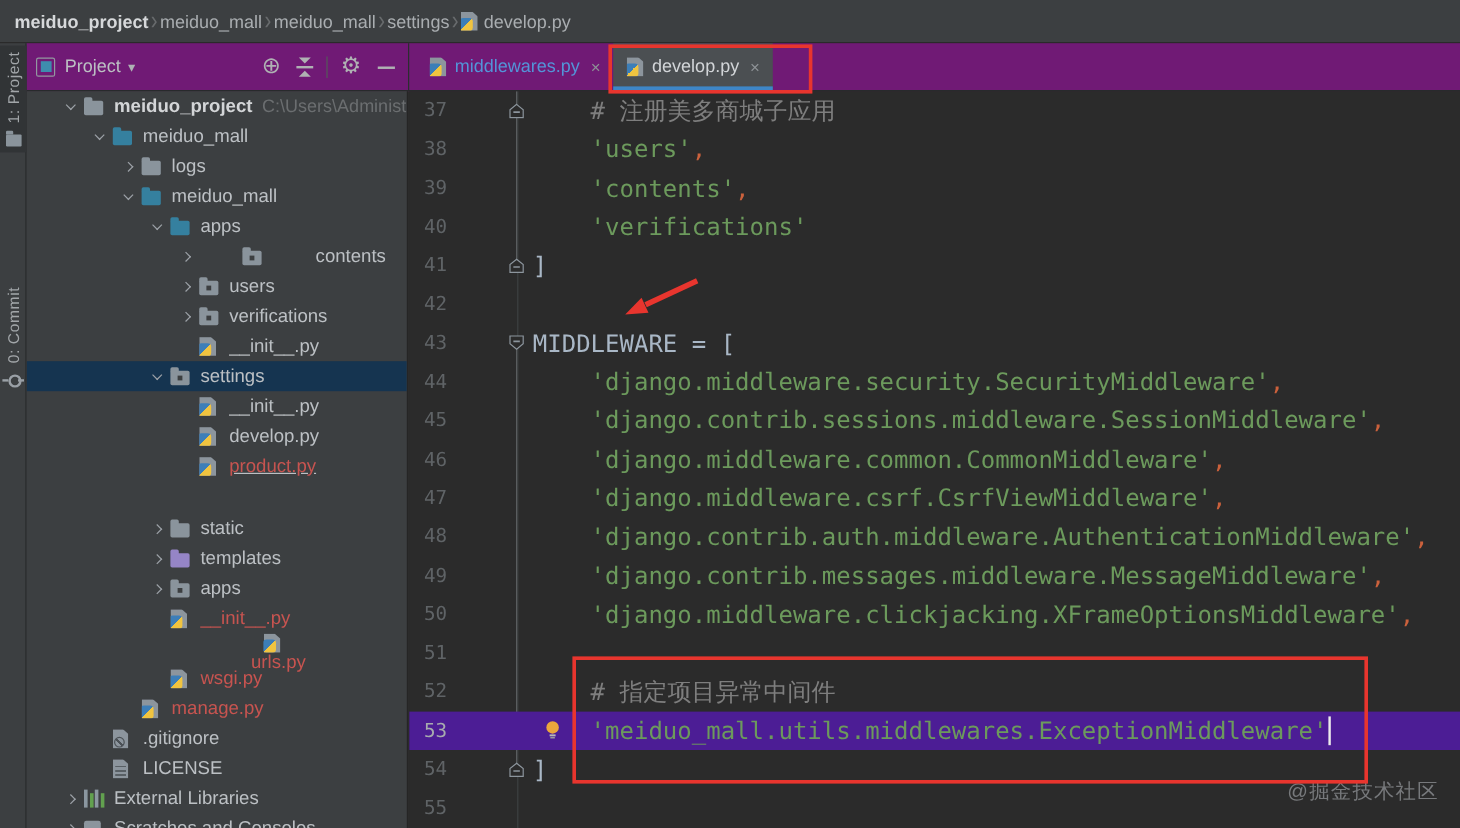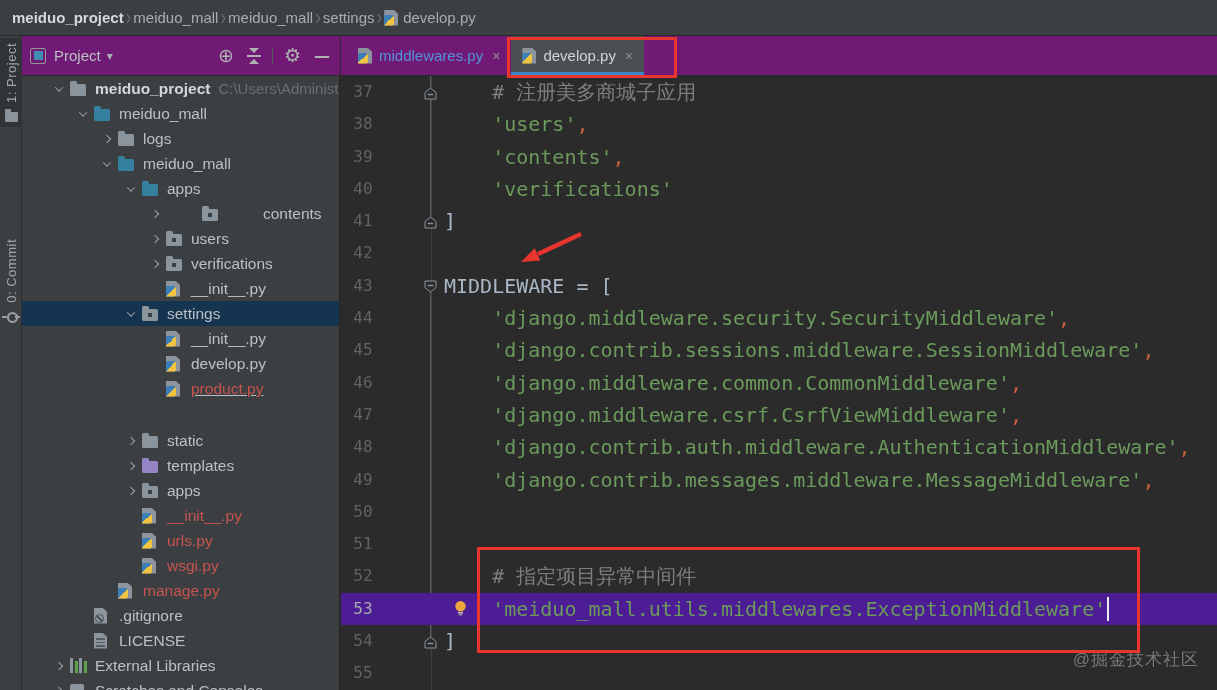--- a/index.html
+++ b/index.html
@@ -314,21 +314,21 @@
           </span>
           <span class="tlabel">apps</span>
         </div>
         <div class="trow red" style="padding-left: 98px;">
           <span class="chev"></span>
           <span class="ticon">
             <span class="ipy"></span>
           </span>
           <span class="tlabel">__init__.py</span>
         </div>
-        <div class="trow red" style="padding-left: 98px;">
+        <div class="trow red" style="padding-left: 98px; flex-direction: column;">
           <span class="chev"></span>
           <span class="ticon">
             <span class="ipy"></span>
           </span>
           <span class="tlabel">urls.py</span>
         </div>
         <div class="trow red" style="padding-left: 98px;">
           <span class="chev"></span>
           <span class="ticon">
             <span class="ipy"></span>
@@ -406,21 +406,21 @@
       <span class="gmark" style="top: 203.3px;"><svg width="13" height="13" viewBox="0 0 13 13">
           <path d="M1 1 H12 V7.5 L6.5 12 L1 7.5 Z" fill="#2b2b2b" stroke="#8c959d"></path>
           <line x1="3.8" y1="5.5" x2="9.2" y2="5.5" stroke="#8c959d" stroke-width="1.4"></line>
         </svg></span>
       <div class="cl"><span class="ln">44</span><span class="ltext"><span class="tk-s">    'django.middleware.security.SecurityMiddleware'</span><span class="tk-p">,</span></span></div>
       <div class="cl"><span class="ln">45</span><span class="ltext"><span class="tk-s">    'django.contrib.sessions.middleware.SessionMiddleware'</span><span class="tk-p">,</span></span></div>
       <div class="cl"><span class="ln">46</span><span class="ltext"><span class="tk-s">    'django.middleware.common.CommonMiddleware'</span><span class="tk-p">,</span></span></div>
       <div class="cl"><span class="ln">47</span><span class="ltext"><span class="tk-s">    'django.middleware.csrf.CsrfViewMiddleware'</span><span class="tk-p">,</span></span></div>
       <div class="cl"><span class="ln">48</span><span class="ltext"><span class="tk-s">    'django.contrib.auth.middleware.AuthenticationMiddleware'</span><span class="tk-p">,</span></span></div>
       <div class="cl"><span class="ln">49</span><span class="ltext"><span class="tk-s">    'django.contrib.messages.middleware.MessageMiddleware'</span><span class="tk-p">,</span></span></div>
-      <div class="cl"><span class="ln">50</span></div>
+      <div class="cl"><span class="ln">50</span><span class="ltext"><span class="tk-s">    'django.middleware.clickjacking.XFrameOptionsMiddleware'</span><span class="tk-p">,</span></span></div>
       <div class="cl"><span class="ln">51</span><span class="ltext"></span></div>
       <div class="cl"><span class="ln">52</span><span class="ltext"><span class="tk-c">    # 指定项目异常中间件</span></span></div>
       <div class="cl current"><span class="ln">53</span><span class="ltext"><span class="tk-s">    'meiduo_mall.utils.middlewares.ExceptionMiddleware'</span><span class="cursor"></span></span></div>
       <span class="gbulb" style="top: 524.3px;"><svg width="15" height="16" viewBox="0 0 15 16">
           <circle cx="7.5" cy="6.2" r="5.2" fill="#eca63c"></circle>
           <rect x="5" y="12" width="5" height="1.6" fill="#b9b9b9"></rect>
           <rect x="5.6" y="14.1" width="3.8" height="1.3" fill="#9a9a9a"></rect>
         </svg></span>
       <div class="cl"><span class="ln">54</span><span class="ltext"><span class="tk-d">]</span></span></div>
       <span class="gmark" style="top: 558.6px;"><svg width="13" height="13" viewBox="0 0 13 13">

